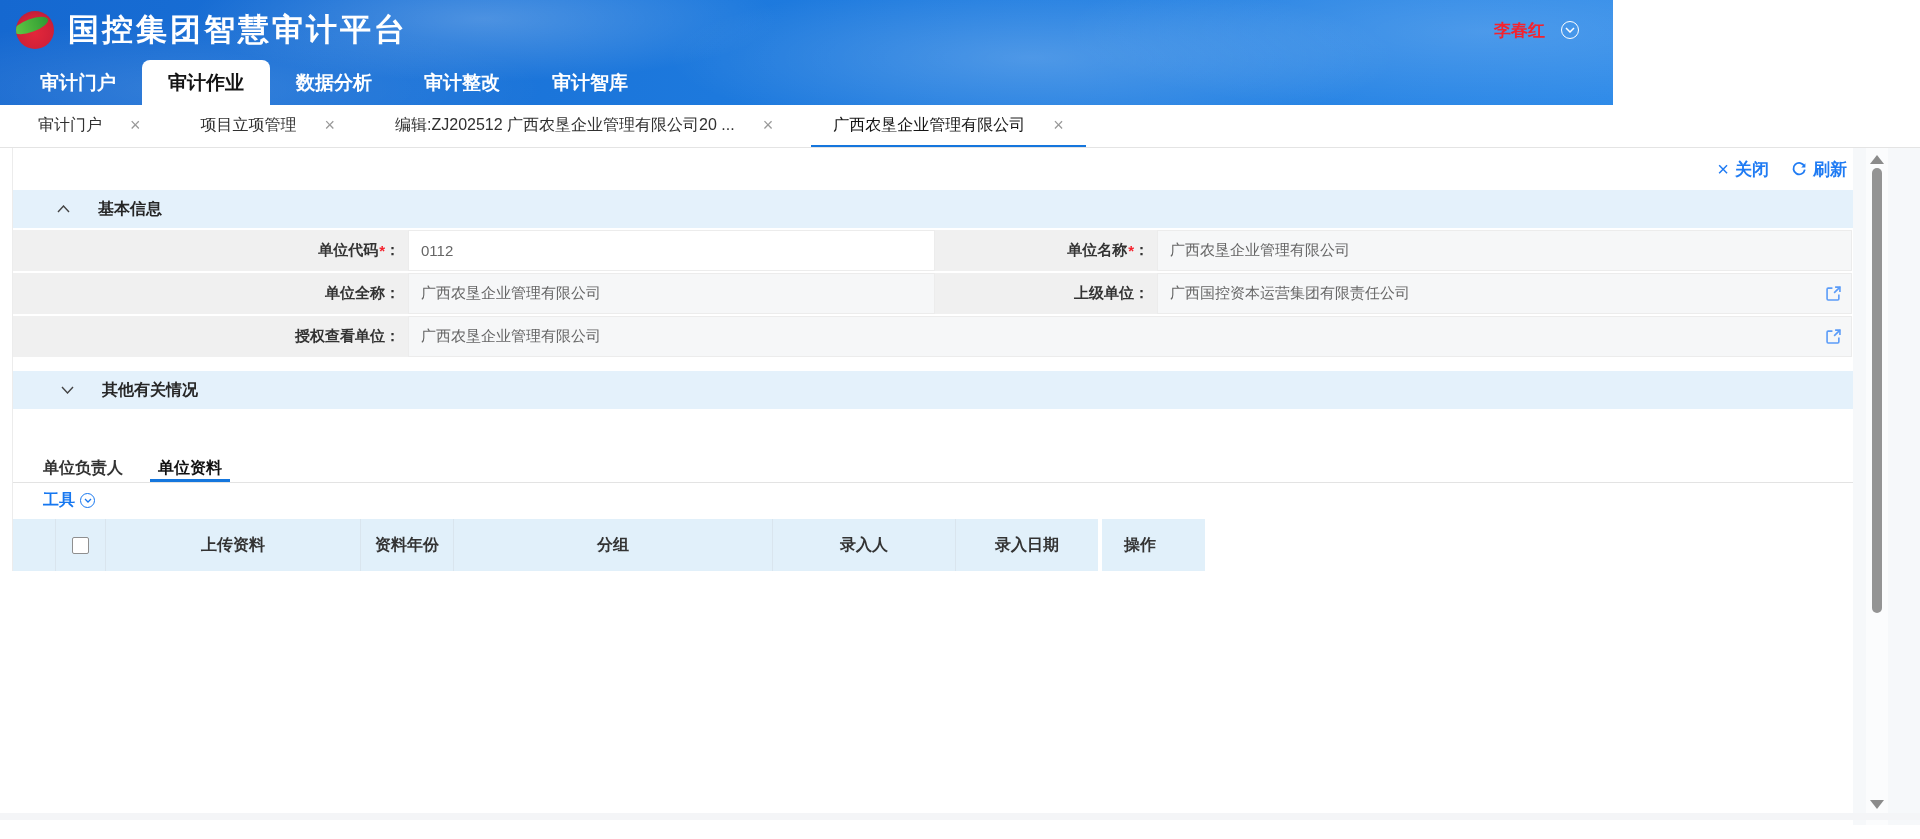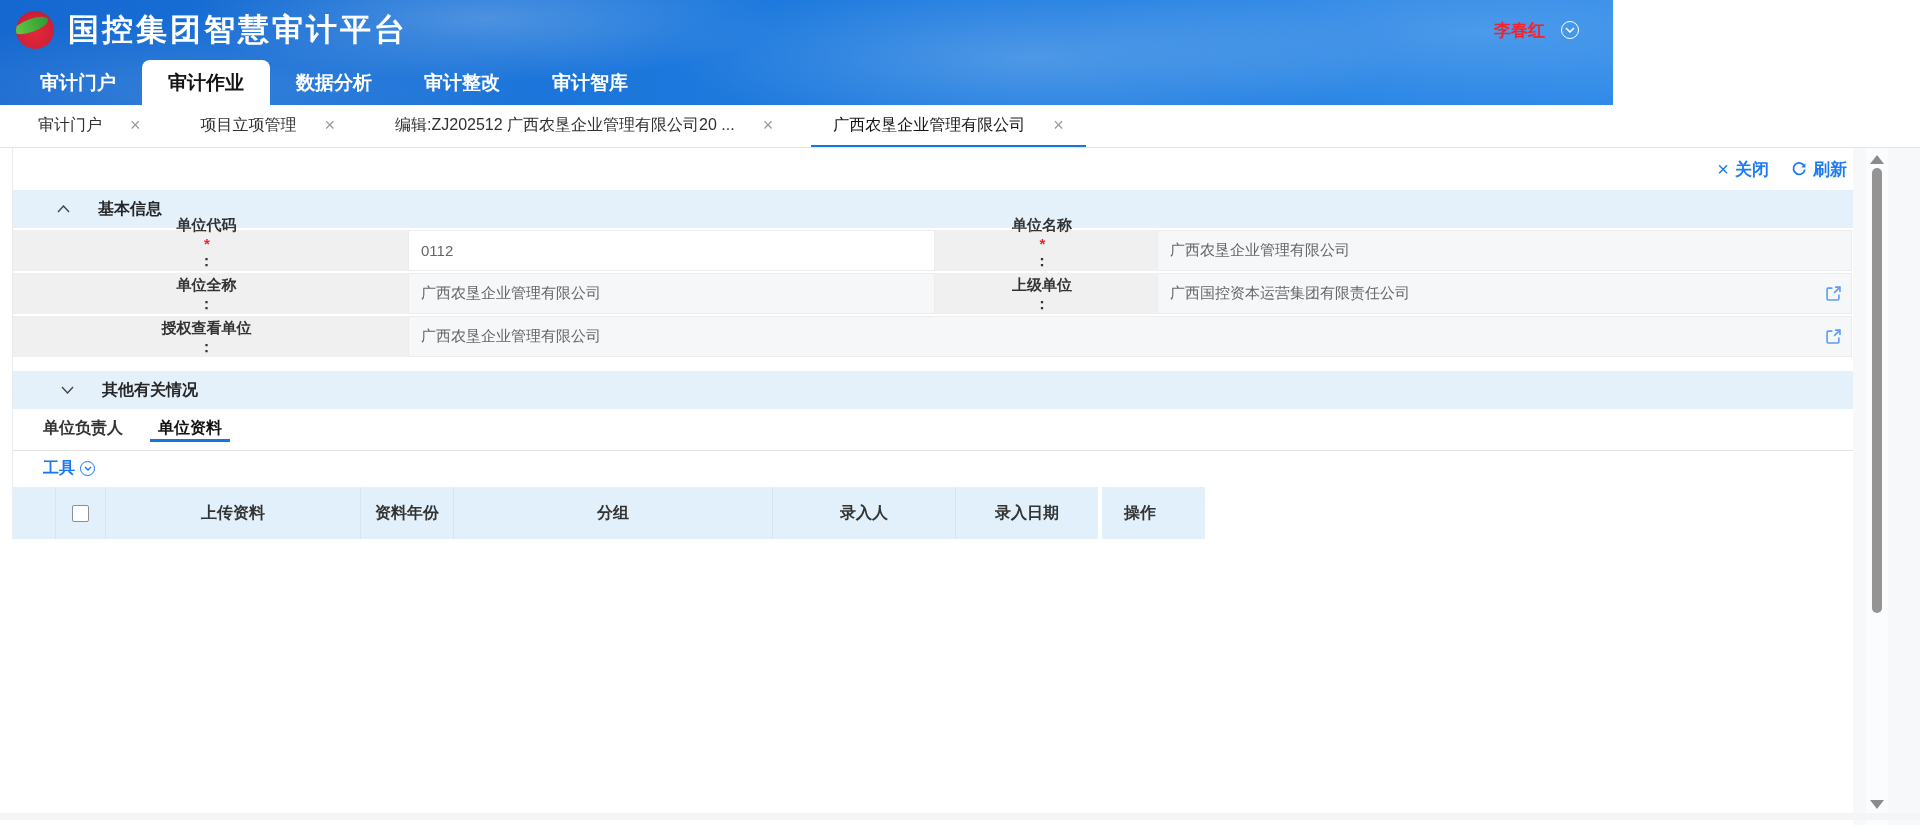--- a/index.html
+++ b/index.html
@@ -56,31 +56,31 @@
 
   .section-bar { height:38px; background:#e4f1fb; display:flex; align-items:center;
     padding-left:44px; }
   .section-bar .sec-chev { display:flex; align-items:center; }
   .section-bar .sec-title { margin-left:28px; font-size:16px; font-weight:bold; color:#262626; }
   .section-bar.second { margin-top:14px;padding-left:48px; }
 
   .form-grid { display:grid; grid-template-columns:395px 527px 222px 695px;
     grid-auto-rows:41px; row-gap:2px; margin-top:2px; }
   .cell-label { background:#f0f0f0; display:flex; align-items:center; justify-content:flex-end;
-    padding-right:8px; font-size:15px; font-weight:bold; color:#333; white-space:nowrap;flex-direction:column; }
+    padding-right:8px; font-size:15px; font-weight:bold; color:#333; white-space:nowrap; }
   .req { color:#f5222d; margin-left:1px; }
   .cell-value { background:#f6f7f8; border:1px solid #ececec; display:flex; align-items:center;
     padding:0 34px 0 12px; font-size:15px; color:#666; position:relative; }
   .cell-value.editable { background:#fff; padding-right:12px; }
   .cell-value input { border:none; outline:none; background:transparent; font-size:15px;
     color:#666; width:100%; font-family:inherit; }
   .cell-value .ext-link { position:absolute; right:10px; top:12px; cursor:pointer; }
   .span3 { grid-column:2 / span 3; }
 
-  .subtabs { height:42px; border-bottom:1px solid #e3e3e3; display:flex; align-items:center; }
+  .subtabs { height:42px; border-bottom:1px solid #e3e3e3; display:flex; align-items:flex-end;margin-top:32px; }
   .subtab { display:flex; align-items:center; padding:0 8px; margin-left:22px; font-size:16px;
     font-weight:600; color:#333; cursor:pointer; border-bottom:3px solid transparent; }
   .subtab + .subtab { margin-left:19px; }
   .subtab.active { color:#111; border-bottom-color:#1576dd; }
 
   .tools-row { height:34px; display:flex; align-items:center; padding-left:30px; gap:5px; }
   .tools-label { color:#1677f0; font-size:16px; font-weight:bold; cursor:pointer; }
   .tools-chev { width:15px; height:15px; border:1.3px solid #1677f0; border-radius:50%;
     display:flex; align-items:center; justify-content:center; }
 

